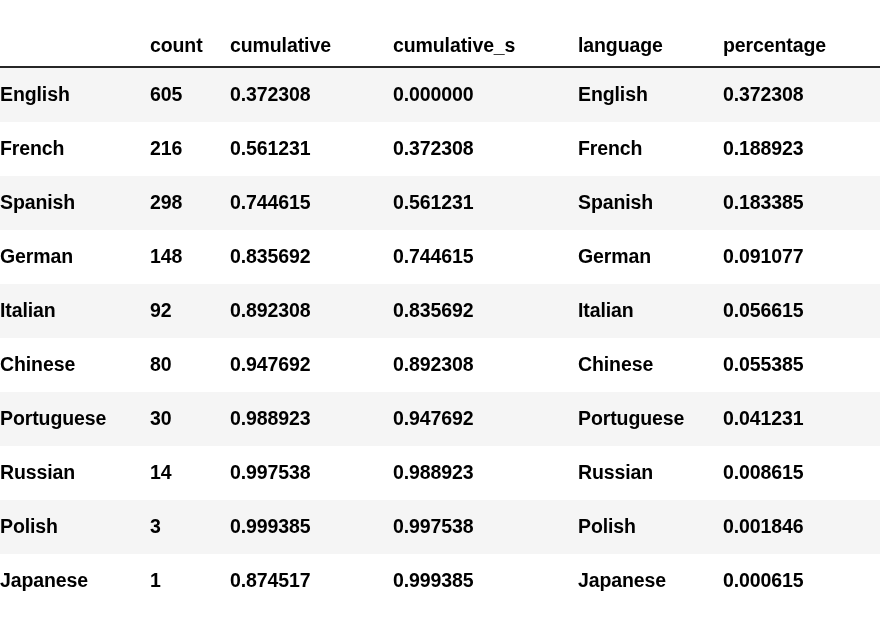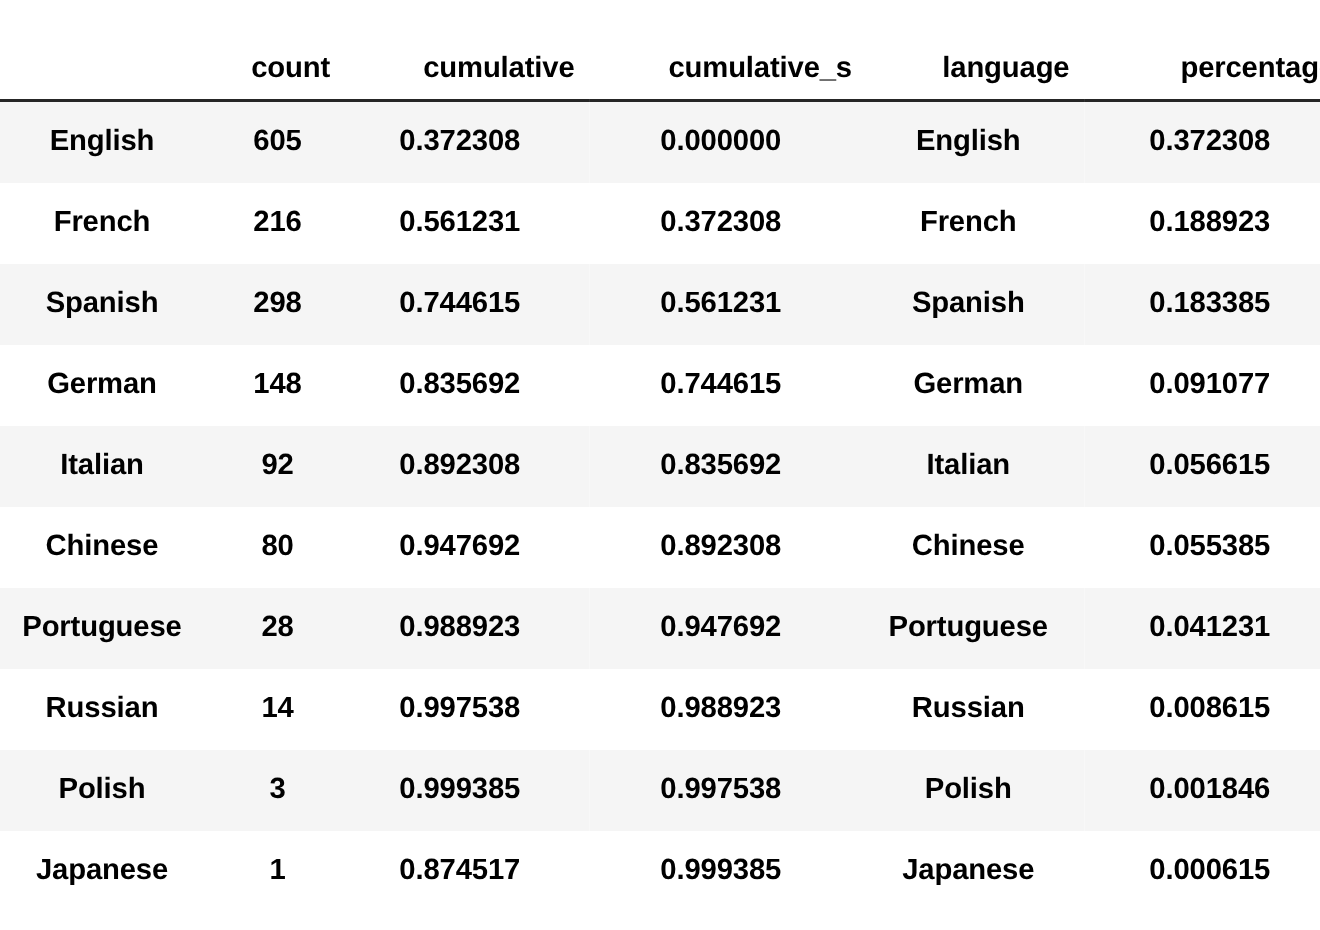--- a/index.html
+++ b/index.html
@@ -35,21 +35,21 @@
 
   table.dataframe thead tr th {
     border: none;
     border-bottom: 2px solid #262626;
     padding: 0 10px 10px 0;
     height: 56px;
     vertical-align: bottom;
     font-weight: bold;
     font-size: 19.5px;
     line-height: 1.1;
-    text-align: right;
+    text-align: left;
     background: #ffffff;
     white-space: nowrap;
     letter-spacing: -0.1px;
   }
 
   table.dataframe thead tr th.idx-head {
     text-align: right;
   }
 
   table.dataframe tbody tr {
@@ -62,21 +62,21 @@
   table.dataframe tbody tr:nth-child(even) {
     background: #ffffff;
   }
 
   table.dataframe tbody th,
   table.dataframe tbody td {
     border: none;
     padding: 0 10px 0 0;
     height: 54px;
     vertical-align: middle;
-    text-align: center;
+    text-align: left;
     font-size: 19.5px;
     line-height: 1.1;
     white-space: nowrap;
     letter-spacing: -0.1px;
   }
 
   table.dataframe tbody th {
     font-weight: bold;
     padding-right: 14px;
   }
@@ -160,21 +160,21 @@
       <tr>
         <th>Chinese</th>
         <td>80</td>
         <td>0.947692</td>
         <td>0.892308</td>
         <td>Chinese</td>
         <td>0.055385</td>
       </tr>
       <tr>
         <th>Portuguese</th>
-        <td>28</td>
+        <td>30</td>
         <td>0.988923</td>
         <td>0.947692</td>
         <td>Portuguese</td>
         <td>0.041231</td>
       </tr>
       <tr>
         <th>Russian</th>
         <td>14</td>
         <td>0.997538</td>
         <td>0.988923</td>

